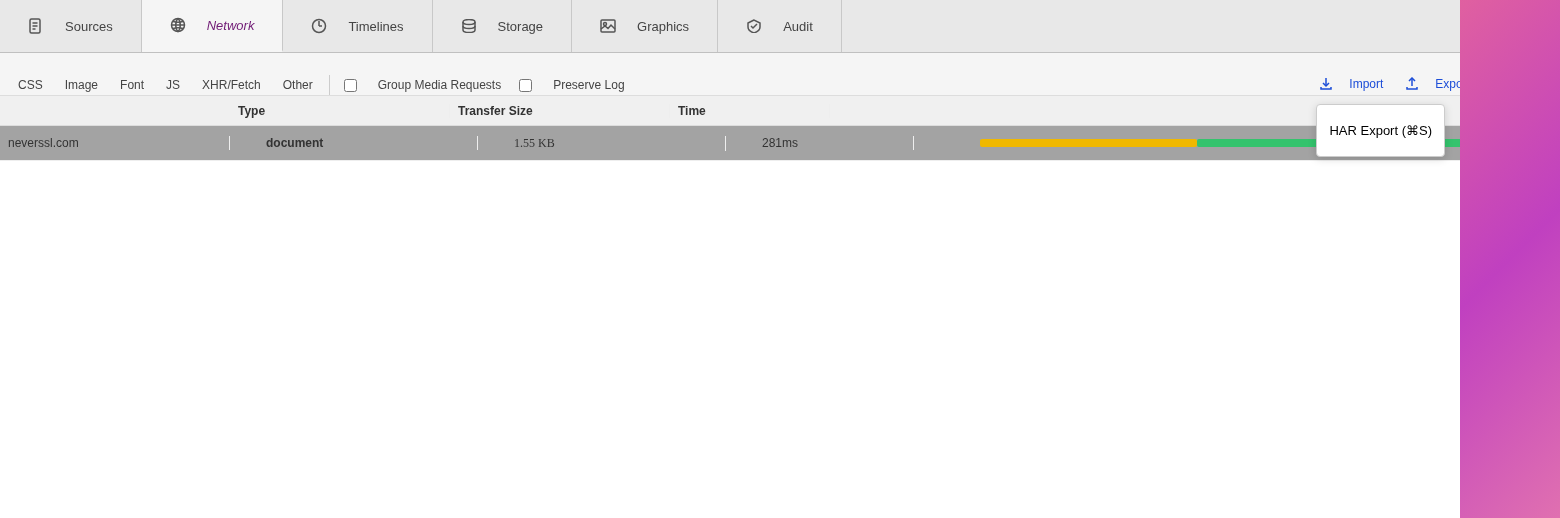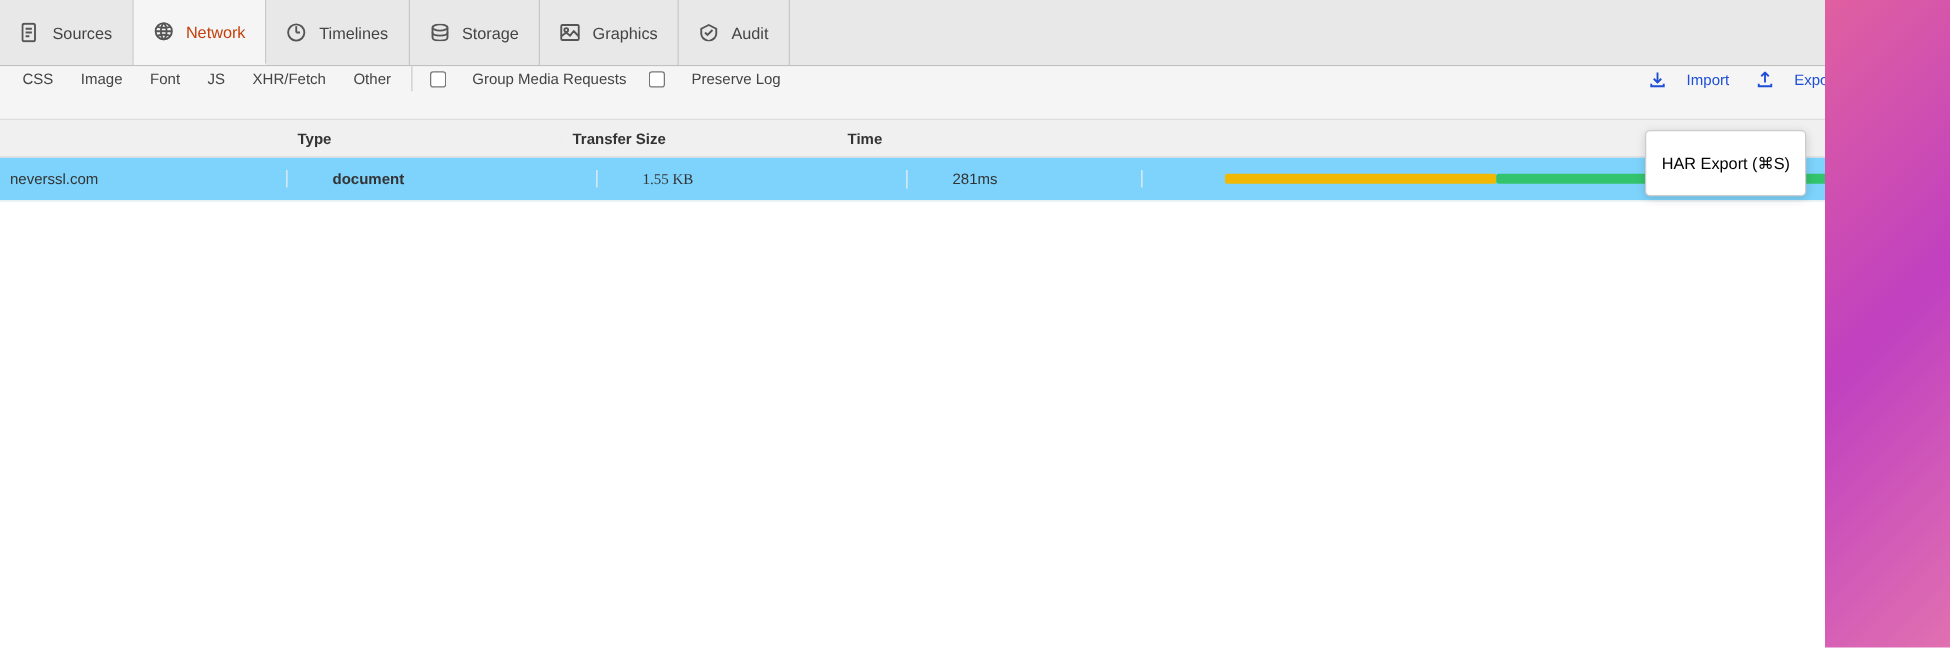--- a/index.html
+++ b/index.html
@@ -19,35 +19,36 @@
       display: flex;
       align-items: stretch;
       background: #e8e8e8;
       border-bottom: 1px solid #c0c0c0;
       height: 53px;
       flex-shrink: 0;
     }
     .tab {
       display: flex;
       align-items: center;
-      gap: 10px;
-      padding: 0 16px;
+      gap: 21px;
+      padding: 0 28px;
       font-size: 13px;
       color: #444;
       cursor: pointer;
       border-right: 1px solid #c8c8c8;
       white-space: nowrap;
       position: relative;
       user-select: none;
     }
     .tab.active {
       background: #f5f5f5;
       border-bottom: 2px solid transparent;
-      color: #c2410c;
+      color: #701a75;
       font-weight: 500;
+      font-style: italic;
     }
     .tab.active::after {
       content: '';
       position: absolute;
       bottom: -1px;
       left: 0; right: 0;
       height: 2px;
       background: #f5f5f5;
     }
     .tab-icon {
@@ -72,21 +73,21 @@
       align-items: center;
       justify-content: center;
       border-radius: 4px;
       cursor: pointer;
       color: #555;
     }
 
     
     .filter-bar {
       display: flex;
-      align-items: flex-start;
+      align-items: flex-end;
       background: #f5f5f5;
       border-bottom: 1px solid #ddd;
       height: 43px;
       padding: 0 8px;
       flex-shrink: 0;
       gap: 2px;
     }
     .filter-btn {
       padding: 3px 10px;
       font-size: 12px;
@@ -125,21 +126,21 @@
       cursor: pointer;
       border-radius: 3px;
       white-space: nowrap;
       user-select: none;
     }
 
     
     .table-container {
       flex: 1;
       overflow: auto;
-      background: #7dd3fc;
+      background: #a3a3a3;
       display: flex;
       flex-direction: column;
     }
     .table-header {
       display: flex;
       align-items: center;
       background: #f0f0f0;
       border-bottom: 1px solid #ddd;
       height: 30px;
       position: sticky;

